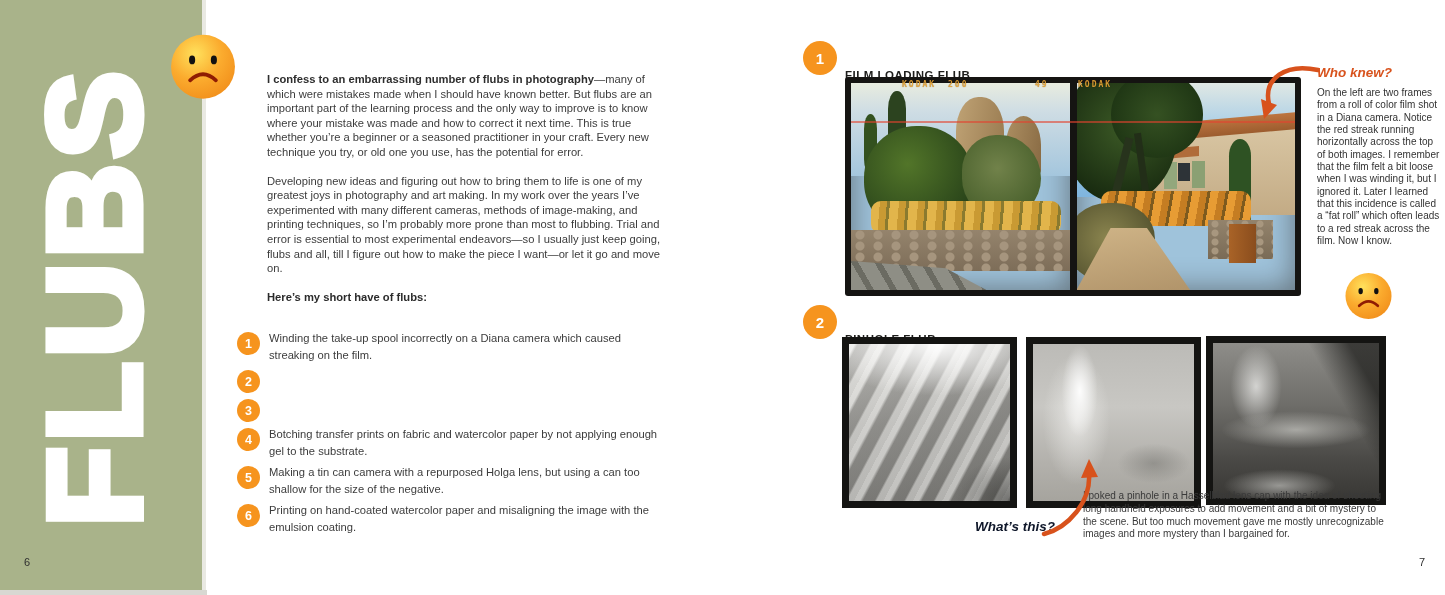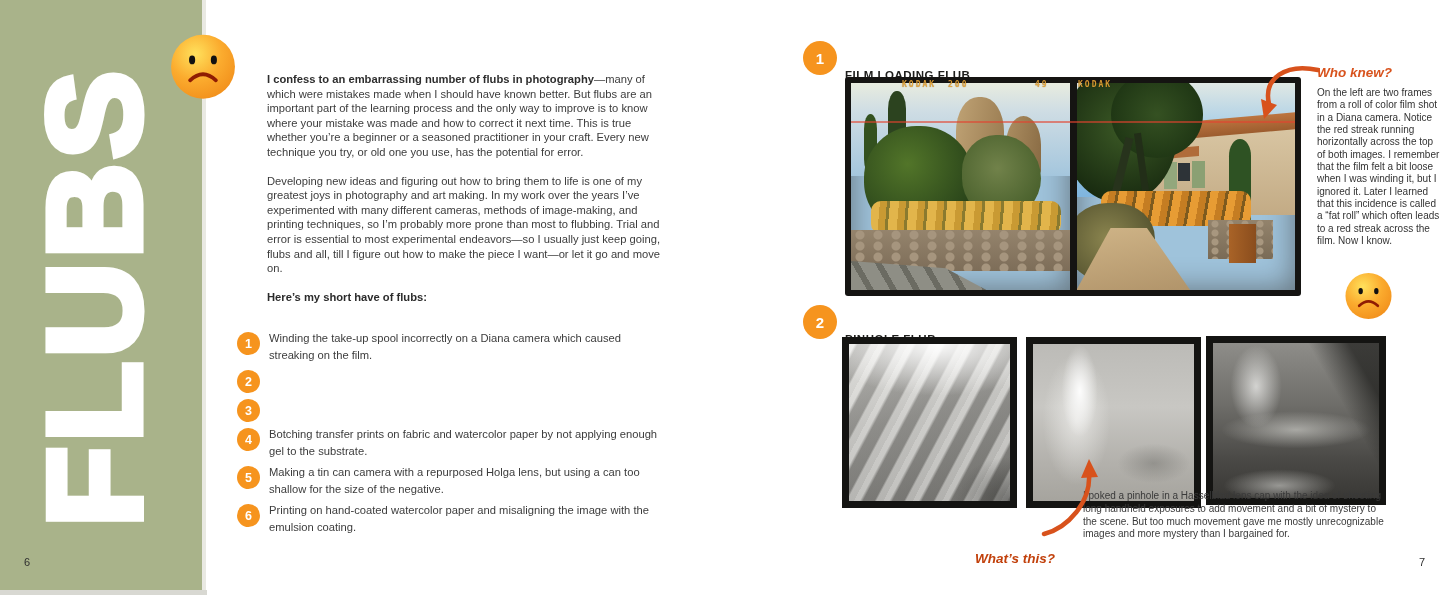--- a/index.html
+++ b/index.html
@@ -141,21 +141,21 @@
       linear-gradient(180deg,#bcbbb7 0%,#c8c7c3 40%,#b3b1ac 75%,#a6a49e 100%); }
   .pinhole-3 { left:1206px; top:336px; width:180px; height:169px;
     background:
       linear-gradient(60deg, rgba(0,0,0,0) 72%, rgba(15,15,13,.65) 88%),
       radial-gradient(ellipse 22% 38% at 26% 28%, rgba(242,242,240,.75), rgba(242,242,240,0) 70%),
       radial-gradient(ellipse 60% 16% at 50% 56%, rgba(230,230,225,.55), rgba(230,230,225,0) 75%),
       radial-gradient(ellipse 45% 14% at 40% 92%, rgba(240,240,236,.5), rgba(240,240,236,0) 75%),
       linear-gradient(180deg,#8e8d89 0%,#6e6d69 40%,#4a4946 75%,#393835 100%); }
 
   .whats-this { position:absolute; left:975px; top:519px; font-size:13.5px; font-weight:bold;
-    font-style:italic; color:#c2410c;margin-top:32px; }
+    font-style:italic; color:#0f172a; }
   .pin-caption { position:absolute; left:1083px; top:490px; width:306px;
     font-size:10px; line-height:12.8px; color:#3a3a3a; }
 </style>
 </head>
 <body>
 
 <div class="spread">
 
   <div class="sidebar"></div>
   <div class="page-edge-right"></div>

